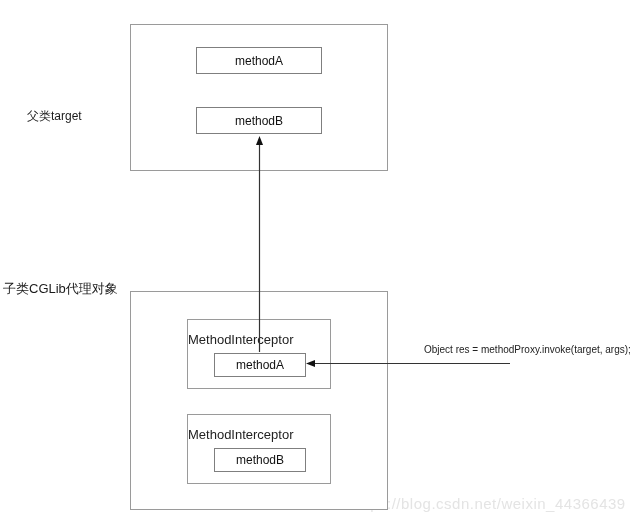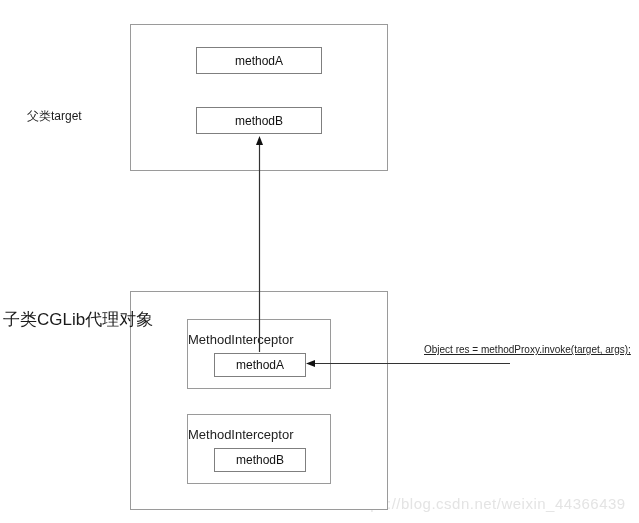--- a/index.html
+++ b/index.html
@@ -67,30 +67,29 @@
     color: #111111;
   }
 
   .side-label {
     position: absolute;
     font-size: 12px;
     color: #1a1a1a;
     white-space: nowrap;
   }
   .label-parent { left: 27px; top: 96px; margin-top: 12px; }
-  .label-proxy  { left: 3px;  top: 308px; font-size: 17px; }
+  .label-proxy  { left: 3px;  top: 280px; font-size: 13px; }
 
   .annotation {
     position: absolute;
     left: 424px;
     top: 344px;
     font-size: 10px;
     color: #222222;
     white-space: nowrap;
-    text-decoration: underline;
   }
 
   .arrows-svg {
     position: absolute;
     left: 0; top: 0;
     width: 639px;
     height: 523px;
     pointer-events: none;
   }
 

